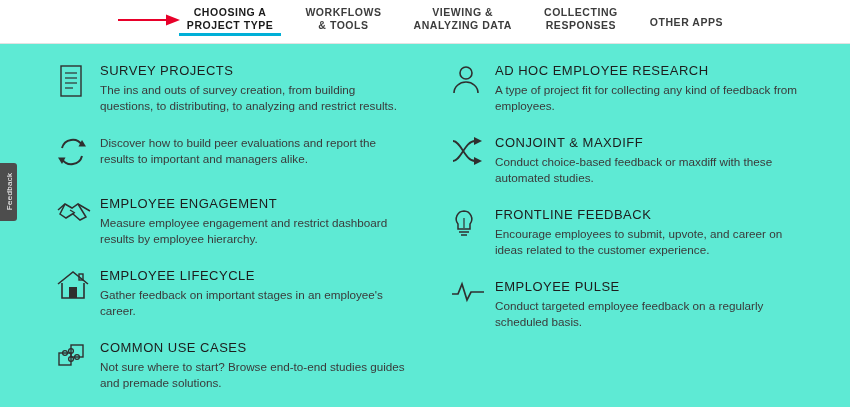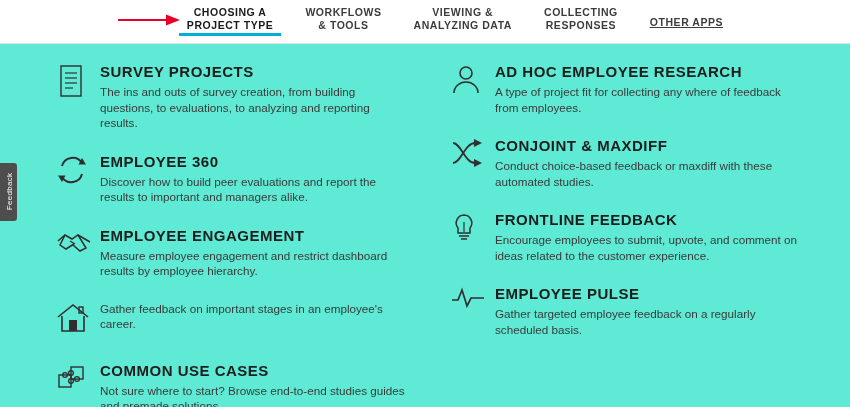--- a/index.html
+++ b/index.html
@@ -55,21 +55,21 @@
   .tab.active { color: #1a1a1a; }
   .tab.active::after {
     content: "";
     position: absolute;
     left: 8px; right: 8px;
     bottom: 8px;
     height: 3px;
     background: #00afd7;
   }
   .tab.single { justify-content: center; padding-top: 0; }
-  .tab.single .lbl { line-height: 13px; text-decoration: underline; }
+  .tab.single .lbl { line-height: 13px; }
 
   
   .arrow {
     position: absolute;
     left: 118px;
     top: 13px;
     width: 62px;
     height: 14px;
   }
 
@@ -118,22 +118,22 @@
     min-width: 44px;
     height: 40px;
     display: flex;
     align-items: flex-start;
     justify-content: flex-start;
     padding-top: 2px;
     color: #2f2f2f;
   }
   .txt { padding-top: 1px; }
   .itm-title {
-    font-size: 15px;
-    font-weight: bold;
+    font-size: 13px;
+    font-weight: normal;
     letter-spacing: 0.5px;
     color: #1d1d1d;
     text-transform: uppercase;
     margin-bottom: 4px;
   }
   .itm-desc {
     font-size: 11.7px;
     line-height: 15.5px;
     color: #3a3a3a;
     max-width: 305px;
@@ -188,35 +188,34 @@
           <svg width="30" height="34" viewBox="0 0 30 34">
             <rect x="5" y="2" width="20" height="30" fill="none" stroke="#2f2f2f" stroke-width="1.4"></rect>
             <line x1="9" y1="9" x2="21" y2="9" stroke="#2f2f2f" stroke-width="1.2"></line>
             <line x1="9" y1="14" x2="21" y2="14" stroke="#2f2f2f" stroke-width="1.2"></line>
             <line x1="9" y1="19" x2="21" y2="19" stroke="#2f2f2f" stroke-width="1.2"></line>
             <line x1="9" y1="24" x2="17" y2="24" stroke="#2f2f2f" stroke-width="1.2"></line>
           </svg>
         </div>
         <div class="txt">
           <div class="itm-title">SURVEY PROJECTS</div>
-          <div class="itm-desc">The ins and outs of survey creation, from building questions, to evaluations, to analyzing and reporting results.</div>
+          <div class="itm-desc">The ins and outs of survey creation, from building questions, to distributing, to analyzing and restrict results.</div>
         </div>
       </div>
 
       <div class="item">
         <div class="ic">
           <svg width="32" height="32" viewBox="0 0 32 32">
             <path d="M6 12 A11 11 0 0 1 26 9" fill="none" stroke="#2f2f2f" stroke-width="2"></path>
             <polygon points="26,4 30,10.5 22.5,10.5" fill="#2f2f2f"></polygon>
             <path d="M26 20 A11 11 0 0 1 6 23" fill="none" stroke="#2f2f2f" stroke-width="2"></path>
             <polygon points="6,28 2,21.5 9.5,21.5" fill="#2f2f2f"></polygon>
           </svg>
         </div>
         <div class="txt">
-          <div class="itm-title">EMPLOYEE 360</div>
           <div class="itm-desc">Discover how to build peer evaluations and report the results to important and managers alike.</div>
         </div>
       </div>
 
       <div class="item">
         <div class="ic">
           <svg width="36" height="26" viewBox="0 0 36 26">
             <path d="M2 13 L9 7 L16 11 L22 7 L34 14" fill="none" stroke="#2f2f2f" stroke-width="1.5"></path>
             <path d="M9 7 L4 17 L10 21 L18 16" fill="none" stroke="#2f2f2f" stroke-width="1.5"></path>
             <path d="M22 7 L30 20 L24 23 L17 17" fill="none" stroke="#2f2f2f" stroke-width="1.5"></path>
@@ -232,20 +231,21 @@
       <div class="item">
         <div class="ic">
           <svg width="34" height="32" viewBox="0 0 34 32">
             <path d="M2 15 L17 3 L32 15" fill="none" stroke="#2f2f2f" stroke-width="1.6"></path>
             <path d="M6 14 V29 H28 V14" fill="none" stroke="#2f2f2f" stroke-width="1.6"></path>
             <rect x="13" y="18" width="8" height="11" fill="#2f2f2f"></rect>
             <rect x="23" y="5" width="4" height="6" fill="none" stroke="#2f2f2f" stroke-width="1.4"></rect>
           </svg>
         </div>
         <div class="txt">
+          <div class="itm-title">EMPLOYEE LIFECYCLE</div>
           <div class="itm-desc">Gather feedback on important stages in an employee's career.</div>
         </div>
       </div>
 
       <div class="item">
         <div class="ic">
           <svg width="32" height="32" viewBox="0 0 32 32">
             <rect x="3" y="12" width="12" height="12" fill="none" stroke="#2f2f2f" stroke-width="1.4"></rect>
             <circle cx="9" cy="12" r="2.4" fill="none" stroke="#2f2f2f" stroke-width="1.3"></circle>
             <circle cx="15" cy="18" r="2.4" fill="none" stroke="#2f2f2f" stroke-width="1.3"></circle>
@@ -266,21 +266,21 @@
 
       <div class="item">
         <div class="ic">
           <svg width="30" height="32" viewBox="0 0 30 32">
             <circle cx="15" cy="9" r="6" fill="none" stroke="#2f2f2f" stroke-width="1.6"></circle>
             <path d="M3 29 A12 11 0 0 1 27 29" fill="none" stroke="#2f2f2f" stroke-width="1.6"></path>
           </svg>
         </div>
         <div class="txt">
           <div class="itm-title">AD HOC EMPLOYEE RESEARCH</div>
-          <div class="itm-desc">A type of project fit for collecting any where of feedback from employees.</div>
+          <div class="itm-desc">A type of project fit for collecting any kind of feedback from employees.</div>
         </div>
       </div>
 
       <div class="item">
         <div class="ic">
           <svg width="32" height="30" viewBox="0 0 32 30">
             <path d="M2 5 C10 5 14 25 24 25" fill="none" stroke="#2f2f2f" stroke-width="1.8"></path>
             <path d="M2 25 C10 25 14 5 24 5" fill="none" stroke="#2f2f2f" stroke-width="1.8"></path>
             <polygon points="23,1 31,5 23,9" fill="#2f2f2f"></polygon>
             <polygon points="23,21 31,25 23,29" fill="#2f2f2f"></polygon>
@@ -296,31 +296,31 @@
         <div class="ic">
           <svg width="26" height="32" viewBox="0 0 26 32">
             <path d="M13 3 A8 8 0 0 1 19 16 L19 21 L7 21 L7 16 A8 8 0 0 1 13 3 Z" fill="none" stroke="#2f2f2f" stroke-width="1.5"></path>
             <line x1="8" y1="24" x2="18" y2="24" stroke="#2f2f2f" stroke-width="1.5"></line>
             <line x1="10" y1="27" x2="16" y2="27" stroke="#2f2f2f" stroke-width="1.5"></line>
             <line x1="13" y1="10" x2="13" y2="20" stroke="#2f2f2f" stroke-width="1.2"></line>
           </svg>
         </div>
         <div class="txt">
           <div class="itm-title">FRONTLINE FEEDBACK</div>
-          <div class="itm-desc">Encourage employees to submit, upvote, and comment on ideas related to the customer experience.</div>
+          <div class="itm-desc">Encourage employees to submit, upvote, and career on ideas related to the customer experience.</div>
         </div>
       </div>
 
       <div class="item">
         <div class="ic">
           <svg width="34" height="24" viewBox="0 0 34 24">
             <path d="M1 14 H7 L11 4 L16 20 L20 12 H33" fill="none" stroke="#2f2f2f" stroke-width="1.7"></path>
           </svg>
         </div>
         <div class="txt">
           <div class="itm-title">EMPLOYEE PULSE</div>
-          <div class="itm-desc">Gather targeted employee feedback on a regularly scheduled basis.</div>
+          <div class="itm-desc">Conduct targeted employee feedback on a regularly scheduled basis.</div>
         </div>
       </div>
 
     </div>
   </div>
 </div>
 
 </body></html>

